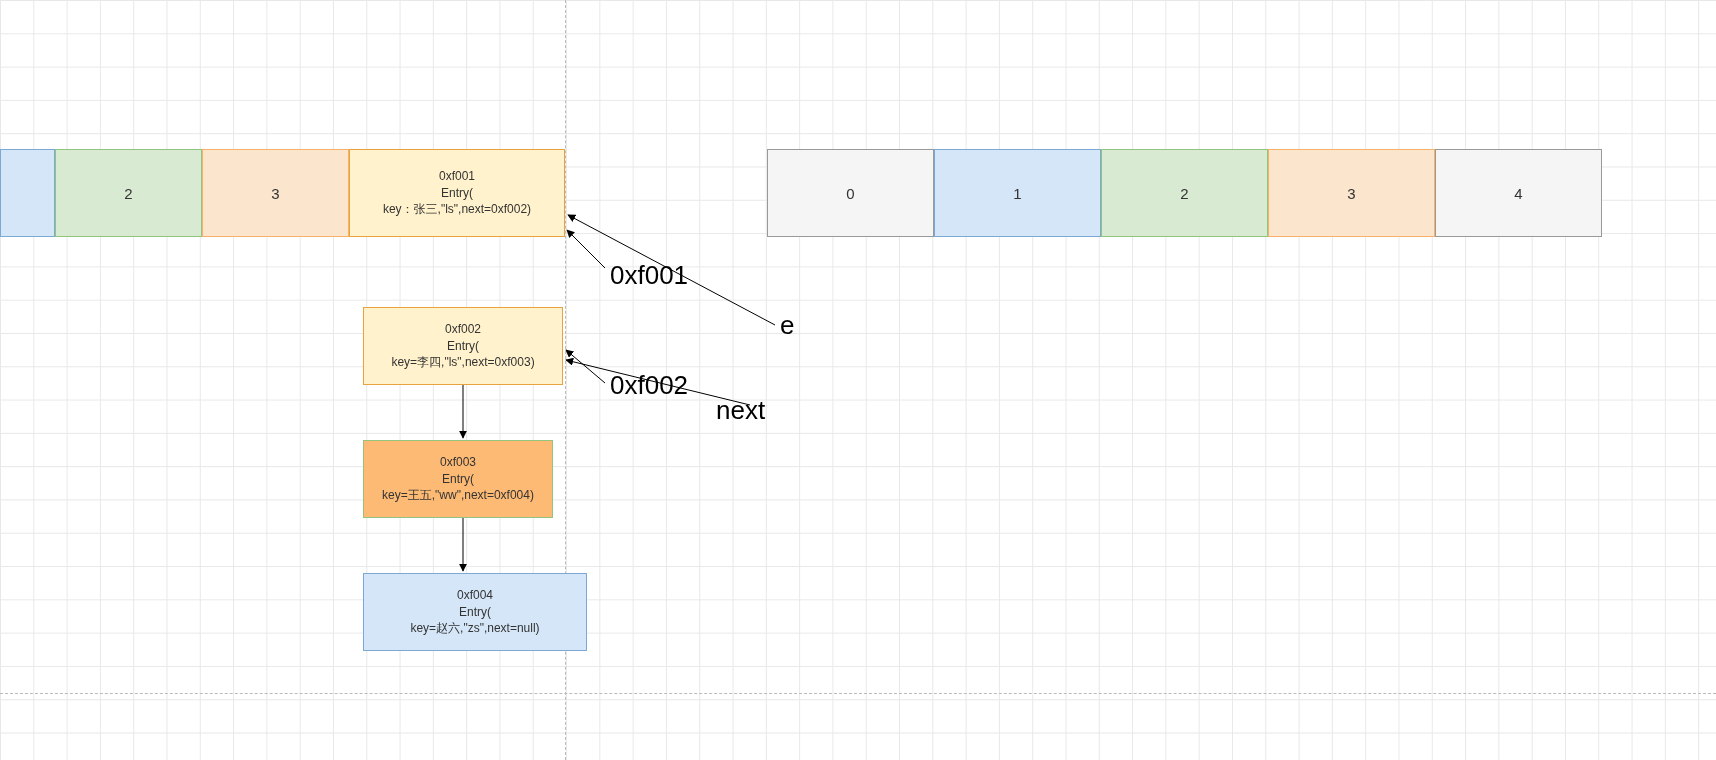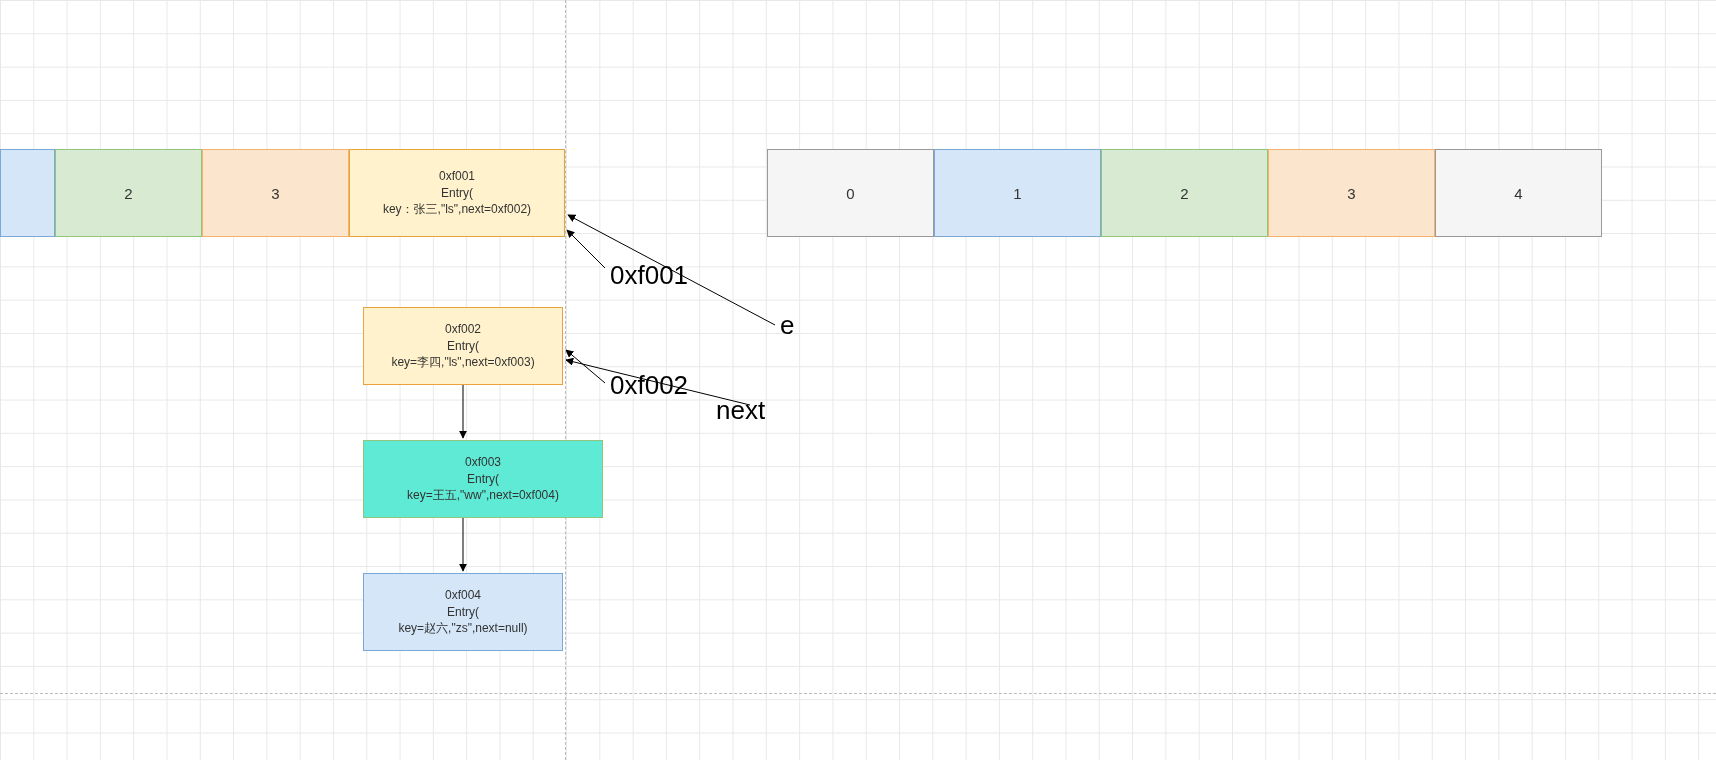--- a/index.html
+++ b/index.html
@@ -94,26 +94,26 @@
   </div>
   <div class="box" style="left:1435px;top:149px;width:167px;height:88px;background:#F5F5F5;border:1px solid #999;font-size:15px">
     <span>4</span>
   </div>
 
   <div class="box" style="left:363px;top:307px;width:200px;height:78px;background:#FFF2CC;border:1px solid #E8A33D">
     <span>0xf002</span>
     <span>Entry(</span>
     <span>key=李四,"ls",next=0xf003)</span>
   </div>
-  <div class="box" style="left:363px;top:440px;width:240px;height:78px;background:#5eead4;border:1px solid #93C47D">
+  <div class="box" style="left:363px;top:440px;width:190px;height:78px;background:#fdba74;border:1px solid #93C47D">
     <span>0xf003</span>
     <span>Entry(</span>
     <span>key=王五,"ww",next=0xf004)</span>
   </div>
-  <div class="box" style="left:363px;top:573px;width:200px;height:78px;background:#D4E6F7;border:1px solid #7CA8D4">
+  <div class="box" style="left:363px;top:573px;width:224px;height:78px;background:#D4E6F7;border:1px solid #7CA8D4">
     <span>0xf004</span>
     <span>Entry(</span>
     <span>key=赵六,"zs",next=null)</span>
   </div>
 
   <div class="label" style="left:610px;top:260px">0xf001</div>
   <div class="label" style="left:780px;top:310px">e</div>
   <div class="label" style="left:610px;top:370px">0xf002</div>
   <div class="label" style="left:716px;top:395px">next</div>
 

